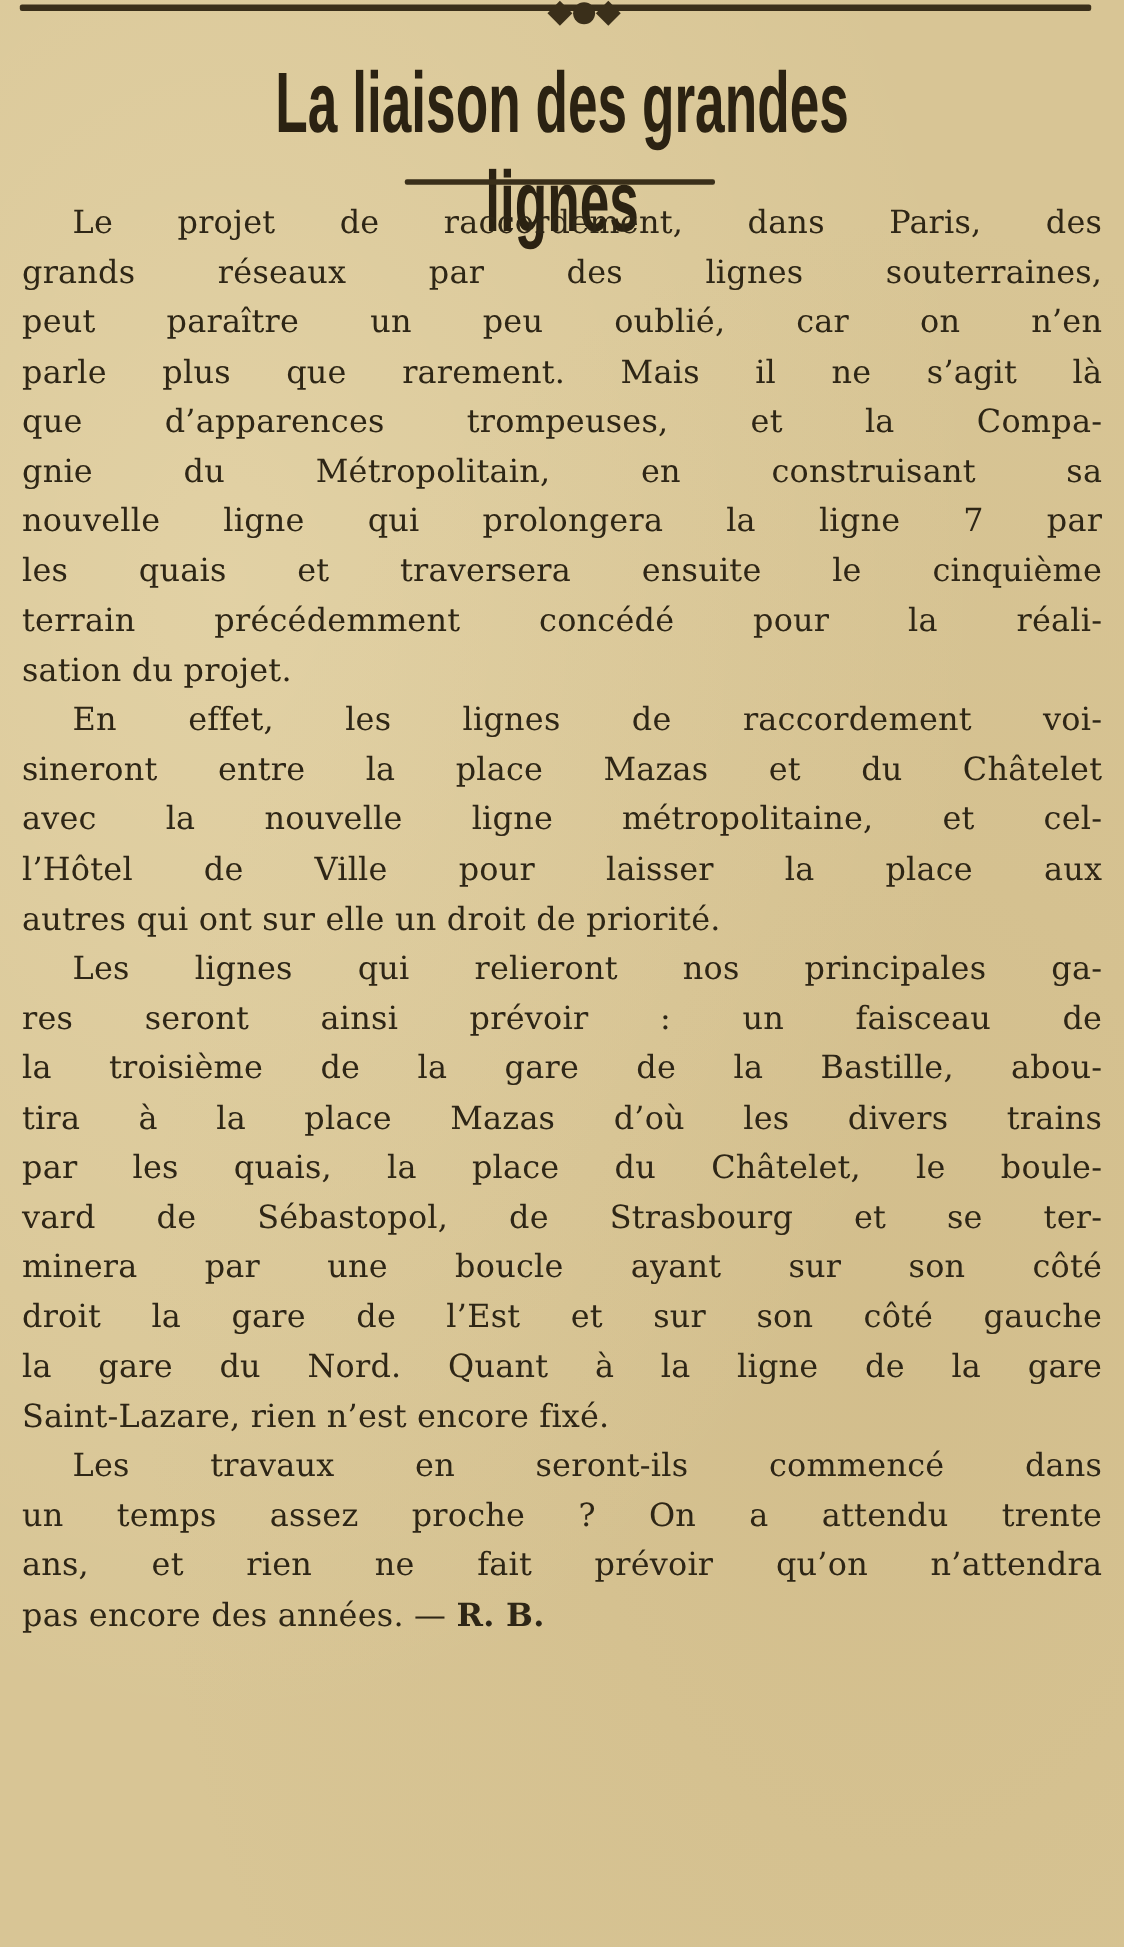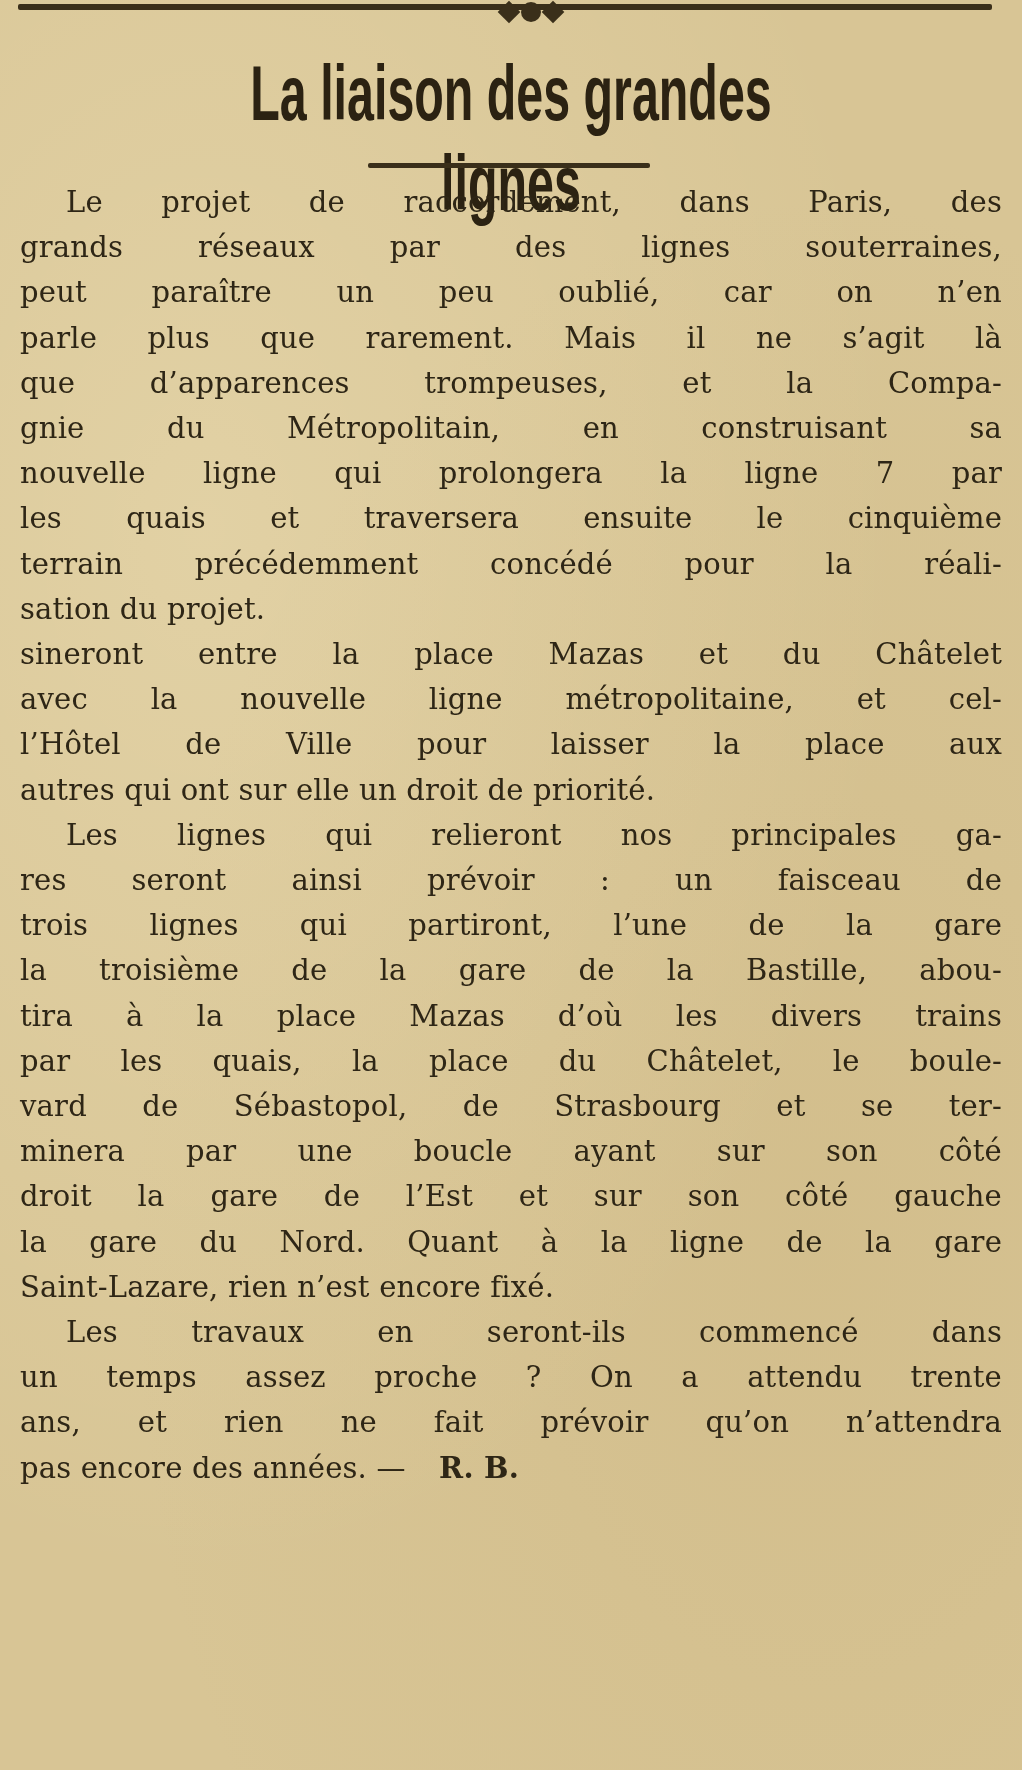--- a/index.html
+++ b/index.html
@@ -92,21 +92,20 @@
       display: block;
       text-align: justify;
       text-align-last: justify;
       white-space: nowrap;
     }
     .line.last {
       text-align-last: left;
     }
     .signature {
       font-weight: bold;
-      margin-left: 24px;
     }
   </style>
 </head>
 <body>
 
 <div class="top-rule">
   <div class="ornament">
     <div class="orn-diamond"></div>
     <div class="orn-circle"></div>
     <div class="orn-diamond"></div>
@@ -126,30 +125,30 @@
     <span class="line" style="text-indent:0">parle plus que rarement. Mais il ne s’agit là</span>
     <span class="line" style="text-indent:0">que d’apparences trompeuses, et la Compa-</span>
     <span class="line" style="text-indent:0">gnie du Métropolitain, en construisant sa</span>
     <span class="line" style="text-indent:0">nouvelle ligne qui prolongera la ligne 7 par</span>
     <span class="line" style="text-indent:0">les quais et traversera ensuite le cinquième</span>
     <span class="line" style="text-indent:0">terrain précédemment concédé pour la réali-</span>
     <span class="line last" style="text-indent:0">sation du projet.</span>
   </p>
 
   <p class="para">
+    <span class="line">En effet, les lignes de raccordement voi-</span>
     <span class="line" style="text-indent:0">sineront entre la place Mazas et du Châtelet</span>
     <span class="line" style="text-indent:0">avec la nouvelle ligne métropolitaine, et cel-</span>
     <span class="line" style="text-indent:0">l’Hôtel de Ville pour laisser la place aux</span>
     <span class="line last" style="text-indent:0">autres qui ont sur elle un droit de priorité.</span>
   </p>
 
   <p class="para">
     <span class="line">Les lignes qui relieront nos principales ga-</span>
     <span class="line" style="text-indent:0">res seront ainsi prévoir : un faisceau de</span>
-    <span class="line" style="text-indent:0">trois lignes qui partiront, l’une de la gare</span>
     <span class="line" style="text-indent:0">la troisième de la gare de la Bastille, abou-</span>
     <span class="line" style="text-indent:0">tira à la place Mazas d’où les divers trains</span>
     <span class="line" style="text-indent:0">par les quais, la place du Châtelet, le boule-</span>
     <span class="line" style="text-indent:0">vard de Sébastopol, de Strasbourg et se ter-</span>
     <span class="line" style="text-indent:0">minera par une boucle ayant sur son côté</span>
     <span class="line" style="text-indent:0">droit la gare de l’Est et sur son côté gauche</span>
     <span class="line" style="text-indent:0">la gare du Nord. Quant à la ligne de la gare</span>
     <span class="line last" style="text-indent:0">Saint-Lazare, rien n’est encore fixé.</span>
   </p>
 

